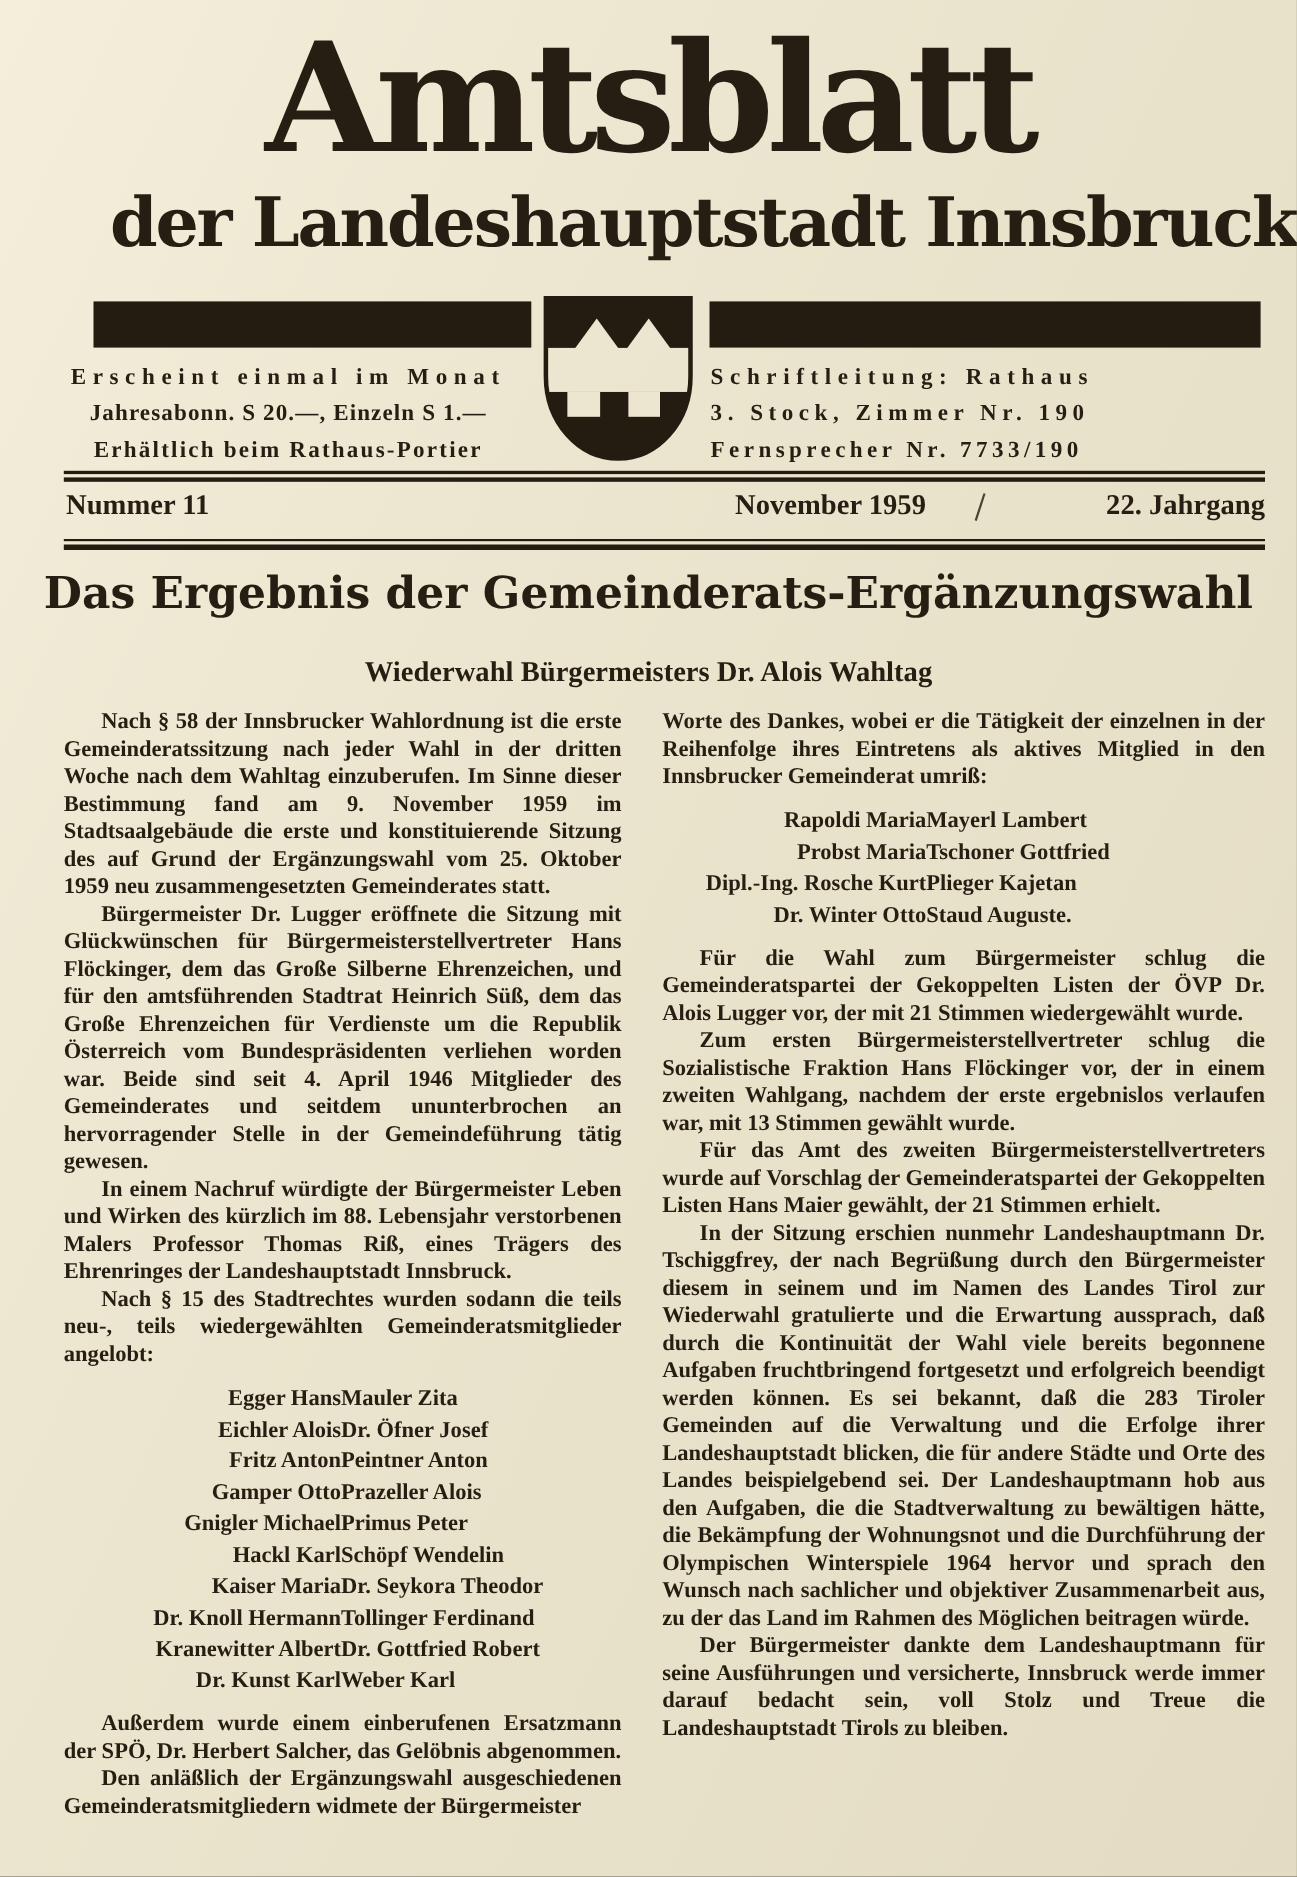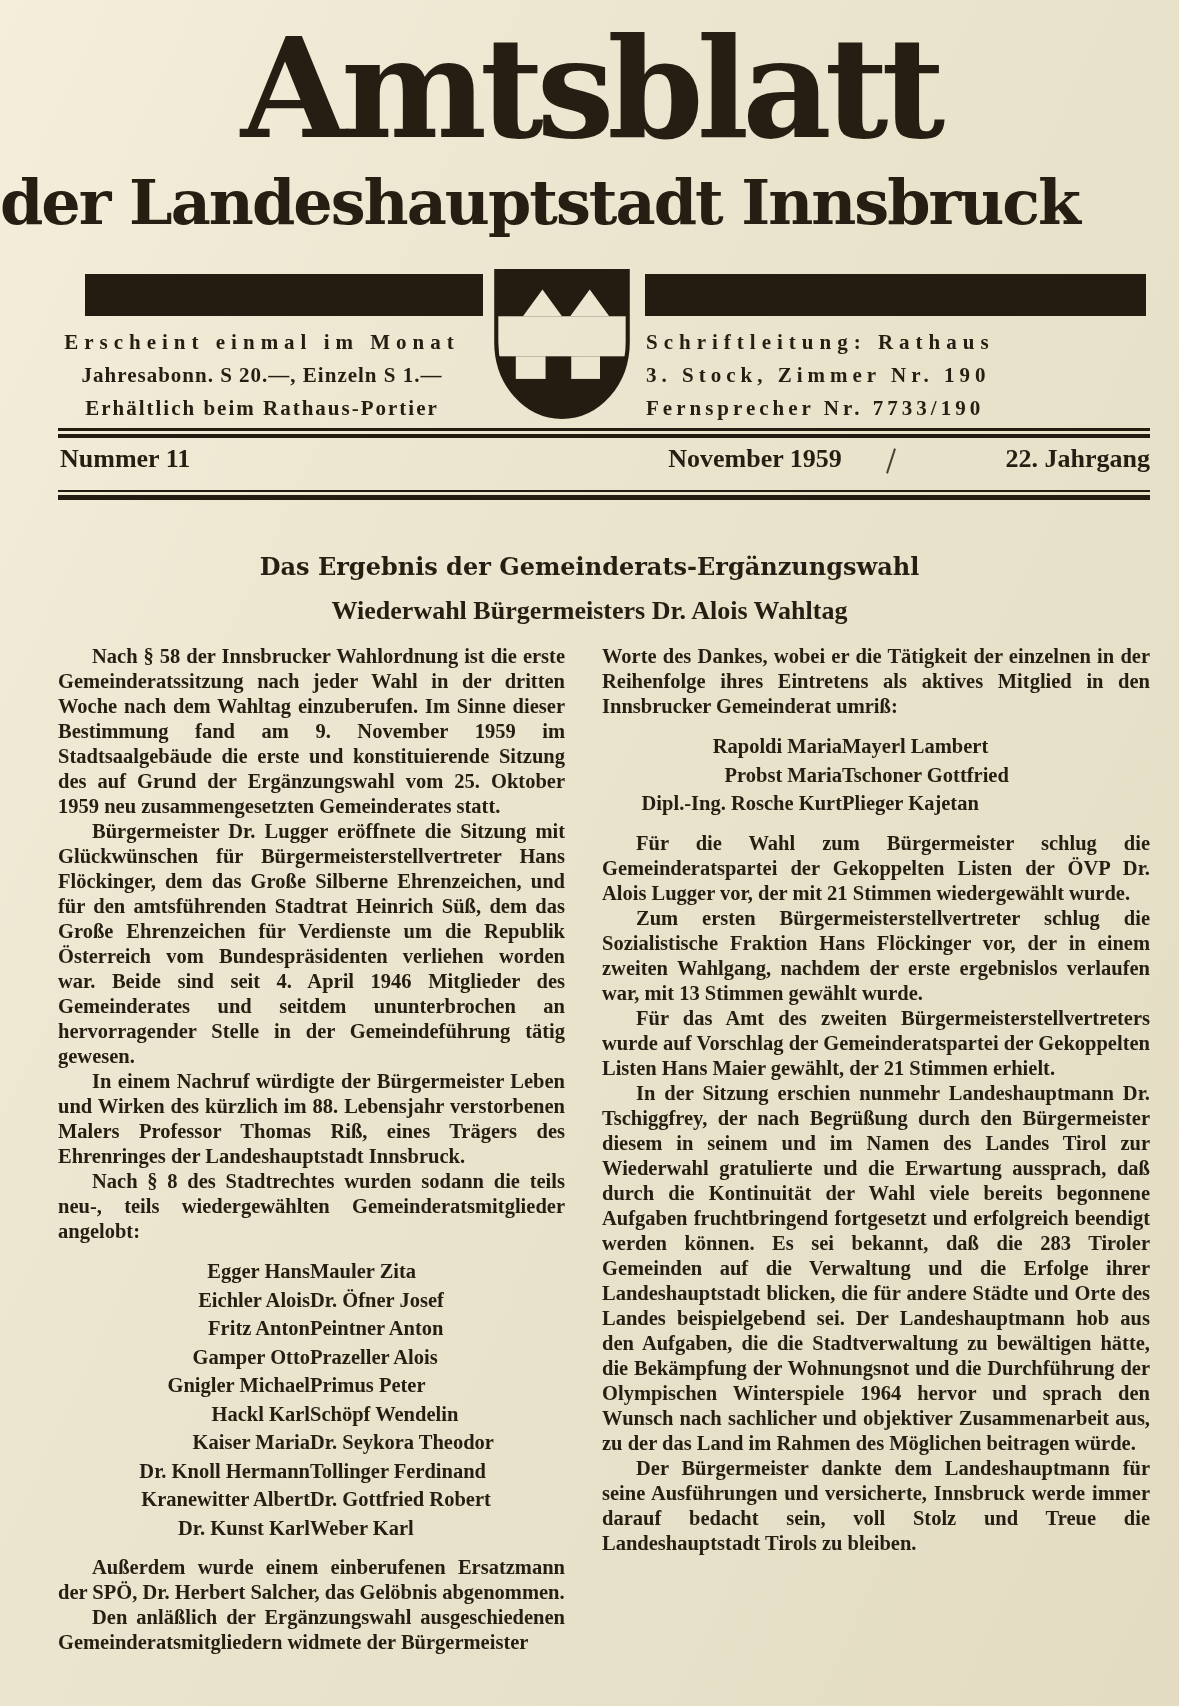--- a/index.html
+++ b/index.html
@@ -14,21 +14,21 @@
   
   .mast1{
     position:absolute;top:14px;left:0;width:100%;
     text-align:center;
     font-family:"DejaVu Serif",serif;
     font-weight:bold;font-size:138px;line-height:150px;
     letter-spacing:-7px;
   }
   .mast2{
     position:absolute;top:168px;left:0;width:100%;
-    text-align:left;
+    text-align:right;
     font-family:"DejaVu Serif",serif;
     font-weight:bold;font-size:62px;line-height:70px;
     letter-spacing:-2px;
   }
   
   .bar{position:absolute;top:274px;height:42px;background:#241c10;}
   .bar-left{left:85px;width:398px;}
   .bar-right{left:645px;width:501px;}
   .shield{position:absolute;left:488px;top:268px;width:148px;height:152px;}
   
@@ -51,23 +51,23 @@
   .issue{position:absolute;top:444px;left:58px;width:1092px;height:40px;
          font-weight:bold;font-size:26px;}
   .issue .num{position:absolute;left:2px;}
   .issue .date{position:absolute;left:697px;transform:translateX(-50%);}
   .issue .vol{position:absolute;right:0;}
   
   .stray{position:absolute;left:890px;top:448px;width:2px;height:26px;
          background:#4a4334;transform:rotate(18deg);}
   
   .title{
-    position:absolute;top:552px;left:0;width:100%;text-align:center;
+    position:absolute;top:516px;left:0;width:100%;text-align:center;
     font-family:"DejaVu Serif",serif;
-    font-weight:bold;font-size:24px;letter-spacing:0px;
+    font-weight:bold;font-size:40px;letter-spacing:0px;
   }
   .subtitle{
     position:absolute;top:596px;left:0;width:100%;text-align:center;
     font-weight:bold;font-size:26px;
   }
   .col{
     position:absolute;top:644px;
     font-size:20.5px;line-height:25px;
     font-weight:bold;
     text-align:justify;
@@ -134,21 +134,21 @@
 
   <div class="stray"></div>
 
   <div class="title">Das Ergebnis der Gemeinderats-Ergänzungswahl</div>
   <div class="subtitle">Wiederwahl Bürgermeisters Dr. Alois Wahltag</div>
 
   <div class="col col-left">
     <p>Nach § 58 der Innsbrucker Wahlordnung ist die erste Gemeinderatssitzung nach jeder Wahl in der dritten Woche nach dem Wahltag einzuberufen. Im Sinne dieser Bestimmung fand am 9. November 1959 im Stadtsaalgebäude die erste und konstituierende Sitzung des auf Grund der Ergänzungswahl vom 25. Oktober 1959 neu zusammengesetzten Gemeinderates statt.</p>
     <p>Bürgermeister Dr. Lugger eröffnete die Sitzung mit Glückwünschen für Bürgermeisterstellvertreter Hans Flöckinger, dem das Große Silberne Ehrenzeichen, und für den amtsführenden Stadtrat Heinrich Süß, dem das Große Ehrenzeichen für Verdienste um die Republik Österreich vom Bundespräsidenten verliehen worden war. Beide sind seit 4. April 1946 Mitglieder des Gemeinderates und seitdem ununterbrochen an hervorragender Stelle in der Gemeindeführung tätig gewesen.</p>
     <p>In einem Nachruf würdigte der Bürgermeister Leben und Wirken des kürzlich im 88. Lebensjahr verstorbenen Malers Professor Thomas Riß, eines Trägers des Ehrenringes der Landeshauptstadt Innsbruck.</p>
-    <p>Nach § 8 des Stadtrechtes wurden sodann die teils neu-, teils wiedergewählten Gemeinderatsmitglieder angelobt:</p>
+    <p>Nach § 15 des Stadtrechtes wurden sodann die teils neu-, teils wiedergewählten Gemeinderatsmitglieder angelobt:</p>
     <div class="members">
       <div class="mrow">
           <span class="n1">Egger Hans</span>
           <span class="n2">Mauler Zita</span>
         </div>
       <div class="mrow">
           <span class="n1">Eichler Alois</span>
           <span class="n2">Dr. Öfner Josef</span>
         </div>
       <div class="mrow">
@@ -195,20 +195,24 @@
           <span class="n1">Rapoldi Maria</span>
           <span class="n2">Mayerl Lambert</span>
         </div>
       <div class="mrow">
           <span class="n1">Probst Maria</span>
           <span class="n2">Tschoner Gottfried</span>
         </div>
       <div class="mrow">
           <span class="n1">Dipl.-Ing. Rosche Kurt</span>
           <span class="n2">Plieger Kajetan</span>
+        </div>
+      <div class="mrow">
+          <span class="n1">Dr. Winter Otto</span>
+          <span class="n2">Staud Auguste.</span>
         </div>
     </div>
     <p>Für die Wahl zum Bürgermeister schlug die Gemeinderatspartei der Gekoppelten Listen der ÖVP Dr. Alois Lugger vor, der mit 21 Stimmen wiedergewählt wurde.</p>
     <p>Zum ersten Bürgermeisterstellvertreter schlug die Sozialistische Fraktion Hans Flöckinger vor, der in einem zweiten Wahlgang, nachdem der erste ergebnislos verlaufen war, mit 13 Stimmen gewählt wurde.</p>
     <p>Für das Amt des zweiten Bürgermeisterstellvertreters wurde auf Vorschlag der Gemeinderatspartei der Gekoppelten Listen Hans Maier gewählt, der 21 Stimmen erhielt.</p>
     <p>In der Sitzung erschien nunmehr Landeshauptmann Dr. Tschiggfrey, der nach Begrüßung durch den Bürgermeister diesem in seinem und im Namen des Landes Tirol zur Wiederwahl gratulierte und die Erwartung aussprach, daß durch die Kontinuität der Wahl viele bereits begonnene Aufgaben fruchtbringend fortgesetzt und erfolgreich beendigt werden können. Es sei bekannt, daß die 283 Tiroler Gemeinden auf die Verwaltung und die Erfolge ihrer Landeshauptstadt blicken, die für andere Städte und Orte des Landes beispielgebend sei. Der Landeshauptmann hob aus den Aufgaben, die die Stadtverwaltung zu bewältigen hätte, die Bekämpfung der Wohnungsnot und die Durchführung der Olympischen Winterspiele 1964 hervor und sprach den Wunsch nach sachlicher und objektiver Zusammenarbeit aus, zu der das Land im Rahmen des Möglichen beitragen würde.</p>
     <p>Der Bürgermeister dankte dem Landeshauptmann für seine Ausführungen und versicherte, Innsbruck werde immer darauf bedacht sein, voll Stolz und Treue die Landeshauptstadt Tirols zu bleiben.</p>
   </div>
 
 </div>

